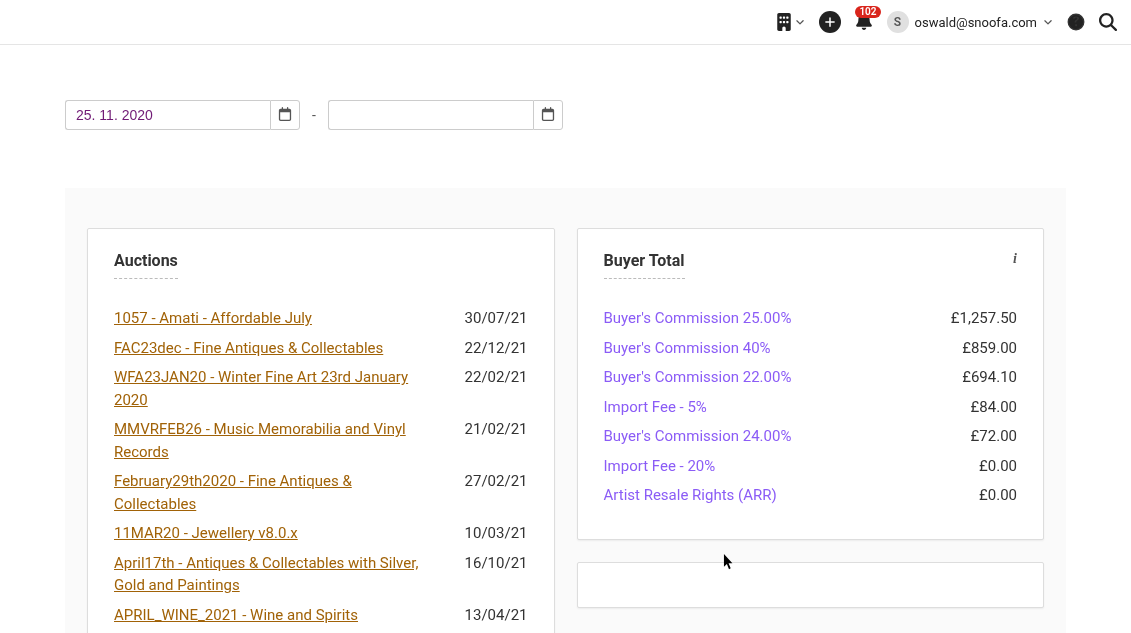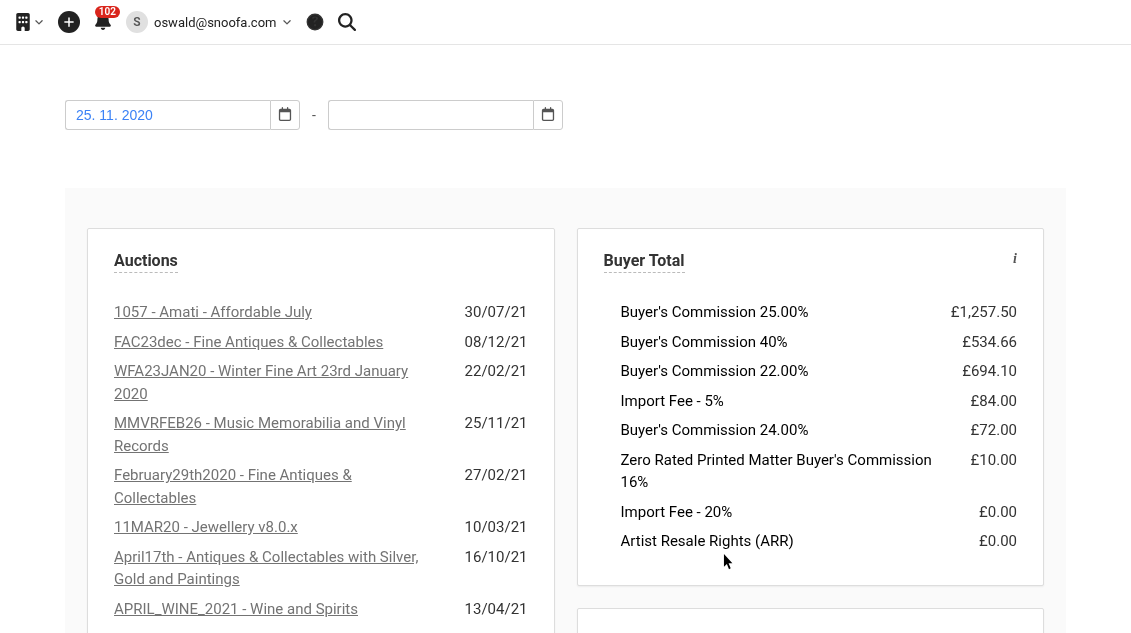--- a/index.html
+++ b/index.html
@@ -1,48 +1,48 @@
 <!DOCTYPE html>
 <html><head>
 <meta charset="utf-8">
 <style>
   * { box-sizing: border-box; margin: 0; padding: 0; }
   html, body { width: 1131px; height: 633px; font-family: -apple-system, BlinkMacSystemFont, "Segoe UI", Roboto, Arial, sans-serif; font-size: 14px; color: #333; background: #fff; overflow: hidden; }
-  .header-bar { height: 45px; display: flex; align-items: center; justify-content: flex-start; padding: 0 14px; border-bottom: 1px solid #e5e5e5; gap: 14px; }
+  .header-bar { height: 45px; display: flex; align-items: center; justify-content: flex-end; padding: 0 14px; border-bottom: 1px solid #e5e5e5; gap: 14px; }
   .header-icon { display: flex; align-items: center; justify-content:center; color: #333; cursor: pointer; position: relative; }
   .header-icon svg { width: 18px; height: 18px; fill: #222; }
   .building-wrap { display:flex; align-items:center; gap:2px; cursor:pointer; }
   .plus-circle { width: 22px; height: 22px; border-radius: 50%; background: #222; display:flex; align-items:center; justify-content:center; }
   .plus-circle svg { fill: #fff; width: 12px; height: 12px; }
   .bell-wrap { position: relative; }
   .badge { position: absolute; top: -6px; right: -8px; background: #d9251c; color: #fff; font-size: 10px; font-weight: 600; border-radius: 8px; padding: 1px 4px; line-height: 1; }
   .avatar-circle { width: 22px; height: 22px; border-radius: 50%; background: #e0e0e0; display:flex; align-items:center; justify-content:center; font-weight:600; font-size:12px; color:#555; }
   .user-email { font-size: 13px; color: #222; display:flex; align-items:center; gap:6px; cursor:pointer; }
   .chev-down svg { width:10px; height:10px; fill:#555; }
 
   .content { padding: 55px 65px 0 65px; }
   .date-row { display:flex; align-items:center; gap: 12px; margin-bottom: 58px; }
   .date-group { display:flex; align-items:stretch; }
-  .date-input { width: 205px; height: 30px; border: 1px solid #ccc; border-right: none; border-radius: 3px 0 0 3px; padding: 0 10px; font-size: 14px; color:#3b82f6; background:#fff; }
+  .date-input { width: 205px; height: 30px; border: 1px solid #ccc; border-right: none; border-radius: 3px 0 0 3px; padding: 0 10px; font-size: 14px; color:#701a75; background:#fff; }
   .date-btn { width: 30px; height: 30px; border:1px solid #ccc; border-radius: 0 3px 3px 0; background:#fff; display:flex; align-items:center; justify-content:center; cursor:pointer; }
   .date-btn svg { width:14px; height:14px; fill:#555; }
   .date-sep { font-size:14px; color:#555; }
 
   .panels-wrap { background:#fafafa; padding: 40px 22px 0 22px; display:flex; gap: 22px; align-items:flex-start; }
   .col { flex:1; display:flex; flex-direction:column; gap: 22px; }
   .panel { background:#fff; border:1px solid #ddd; border-radius:2px; box-shadow: 0 1px 2px rgba(0,0,0,0.06); padding: 22px 26px 30px 26px; position:relative; }
   .panel-header { display:flex; align-items:flex-start; justify-content:space-between; margin-bottom: 26px; }
-  .panel-title { font-size: 16px; font-weight: 700; color:#333; border-bottom: 1px dashed #bbb; padding-bottom:2px; display:inline-block; }
+  .panel-title { font-size: 16px; font-weight: 700; color:#333; border-bottom: 1px dashed #bbb; padding-bottom:8px; display:inline-block; }
   .info-icon { font-size: 14px; font-weight:700; color:#555; cursor:pointer; font-family: Georgia, serif; font-style: italic; }
 
   .row { display:flex; justify-content:space-between; align-items:flex-start; padding: 2px 0; line-height:1.5; font-size:15px; }
   .row + .row { margin-top: 3px; }
-  .auction-link { color:#737373; text-decoration: underline; cursor:pointer; max-width: 320px; }
+  .auction-link { color:#a16207; text-decoration: underline; cursor:pointer; max-width: 320px; }
   .row-right { color:#333; white-space:nowrap; margin-left:28px; }
-  .row-left { color:#000000;margin-left:17px; }
+  .row-left { color:#8b5cf6; }
 
   #auctions-rows, #buyer-rows { display:flex; flex-direction:column; }
 
   .cursor-pointer-fake { position:absolute; top:554px; left:723px; pointer-events:none; }
   .cursor-pointer-fake svg { width:12px; height:16px; }
 </style>
 </head>
 <body>
 
 <div class="header-bar">
@@ -125,29 +125,29 @@
         <div class="panel-header">
           <span class="panel-title">Auctions</span>
         </div>
         <div id="auctions-rows">
             <div class="row">
               <a class="auction-link">1057 - Amati - Affordable July</a>
               <span class="row-right">30/07/21</span>
             </div>
             <div class="row">
               <a class="auction-link">FAC23dec - Fine Antiques &amp; Collectables</a>
-              <span class="row-right">08/12/21</span>
+              <span class="row-right">22/12/21</span>
             </div>
             <div class="row">
               <a class="auction-link">WFA23JAN20 - Winter Fine Art 23rd January 2020</a>
               <span class="row-right">22/02/21</span>
             </div>
             <div class="row">
               <a class="auction-link">MMVRFEB26 - Music Memorabilia and Vinyl Records</a>
-              <span class="row-right">25/11/21</span>
+              <span class="row-right">21/02/21</span>
             </div>
             <div class="row">
               <a class="auction-link">February29th2020 - Fine Antiques &amp; Collectables</a>
               <span class="row-right">27/02/21</span>
             </div>
             <div class="row">
               <a class="auction-link">11MAR20 - Jewellery v8.0.x</a>
               <span class="row-right">10/03/21</span>
             </div>
             <div class="row">
@@ -170,37 +170,33 @@
           <span class="panel-title">Buyer Total</span>
           <span class="info-icon">i</span>
         </div>
         <div id="buyer-rows">
             <div class="row">
               <span class="row-left">Buyer's Commission 25.00%</span>
               <span class="row-right">£1,257.50</span>
             </div>
             <div class="row">
               <span class="row-left">Buyer's Commission 40%</span>
-              <span class="row-right">£534.66</span>
+              <span class="row-right">£859.00</span>
             </div>
             <div class="row">
               <span class="row-left">Buyer's Commission 22.00%</span>
               <span class="row-right">£694.10</span>
             </div>
             <div class="row">
               <span class="row-left">Import Fee - 5%</span>
               <span class="row-right">£84.00</span>
             </div>
             <div class="row">
               <span class="row-left">Buyer's Commission 24.00%</span>
               <span class="row-right">£72.00</span>
-            </div>
-            <div class="row">
-              <span class="row-left">Zero Rated Printed Matter Buyer's Commission 16%</span>
-              <span class="row-right">£10.00</span>
             </div>
             <div class="row">
               <span class="row-left">Import Fee - 20%</span>
               <span class="row-right">£0.00</span>
             </div>
             <div class="row">
               <span class="row-left">Artist Resale Rights (ARR)</span>
               <span class="row-right">£0.00</span>
             </div>
           </div>

